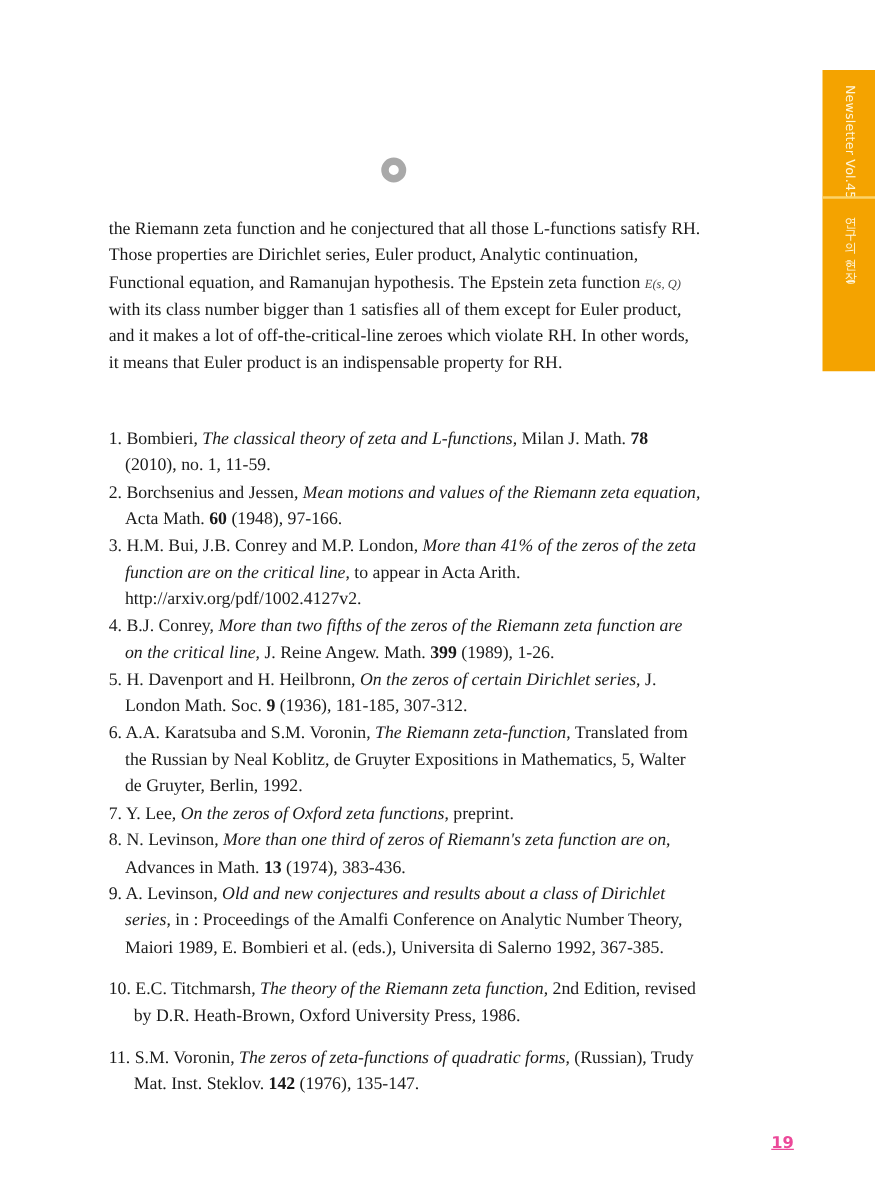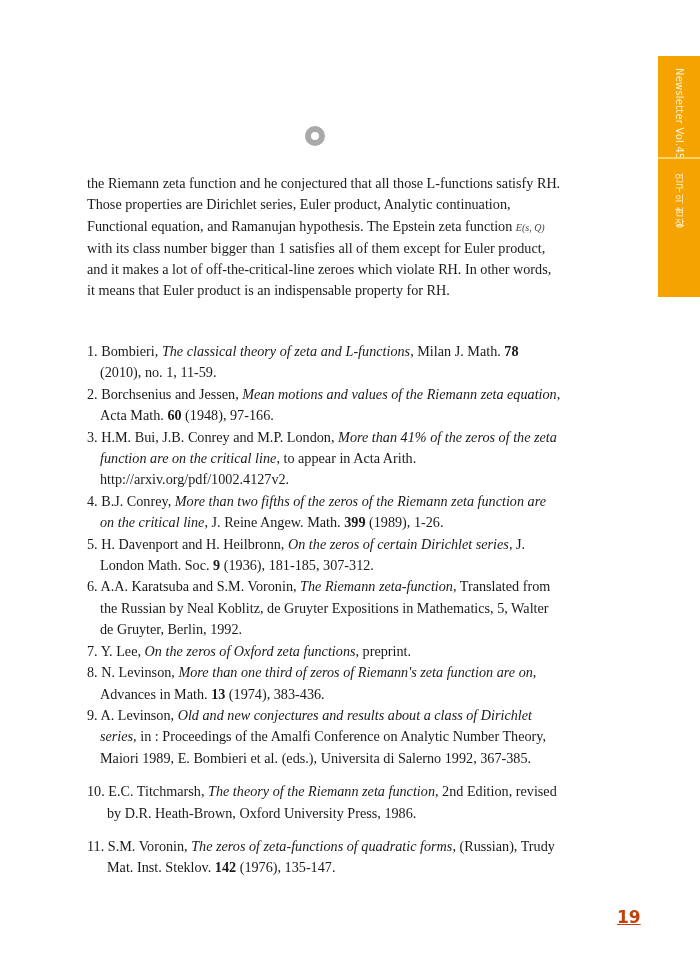--- a/index.html
+++ b/index.html
@@ -36,21 +36,21 @@
     .refs {
       position: absolute; left: 87px; top: 341px; width: 475px; margin: 0; padding: 0; list-style: none;
       font-size: 14.2px; line-height: 21.4px;
     }
     .refs li { padding-left: 13px; text-indent: -13px; margin: 0; }
     .refs li.two-digit { padding-left: 20px; text-indent: -20px; margin-top: 12px; }
     .refs i { font-style: italic; }
     .refs b { font-weight: bold; font-family: Liberation Serif, serif; }
     .page-num {
       position: absolute; left: 617px; top: 907px; font-family: "DejaVu Sans", sans-serif;
-      font-weight: bold; font-size: 17px; color: #c2410c; text-decoration: underline;
+      font-weight: bold; font-size: 13px; color: #ec4899; text-decoration: underline;
     }
   </style>
 </head>
 <body>
 
 <div class="side-tab">
   <div class="seg seg1">
     <span class="vtext">Newsletter Vol.45</span>
   </div>
   <div class="divider"></div>

